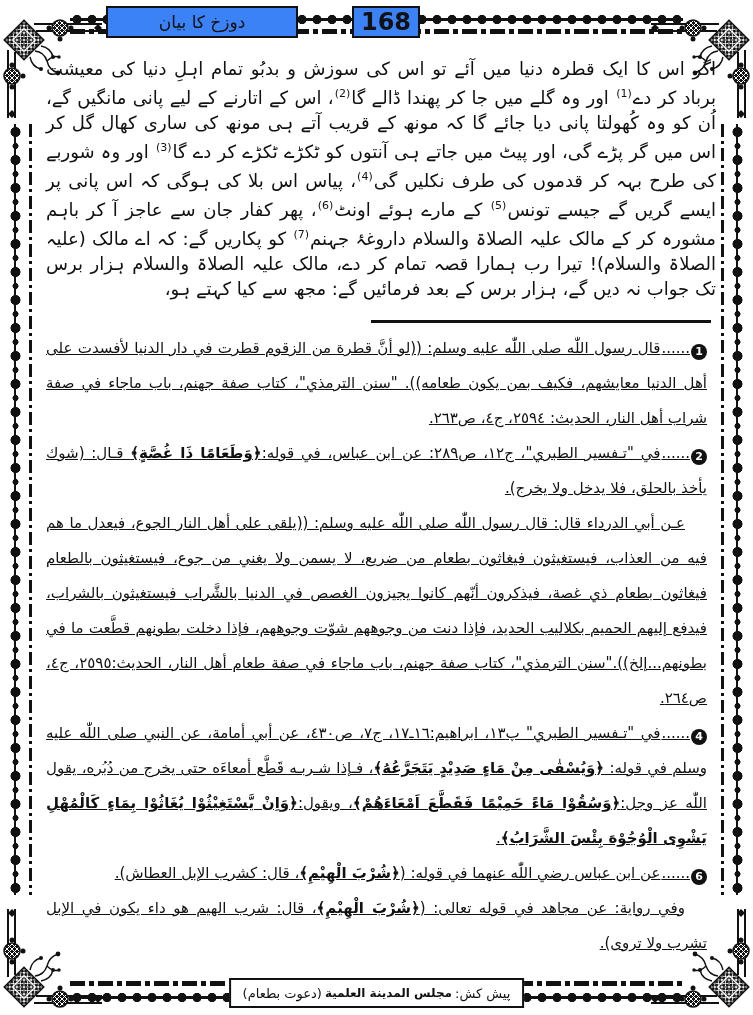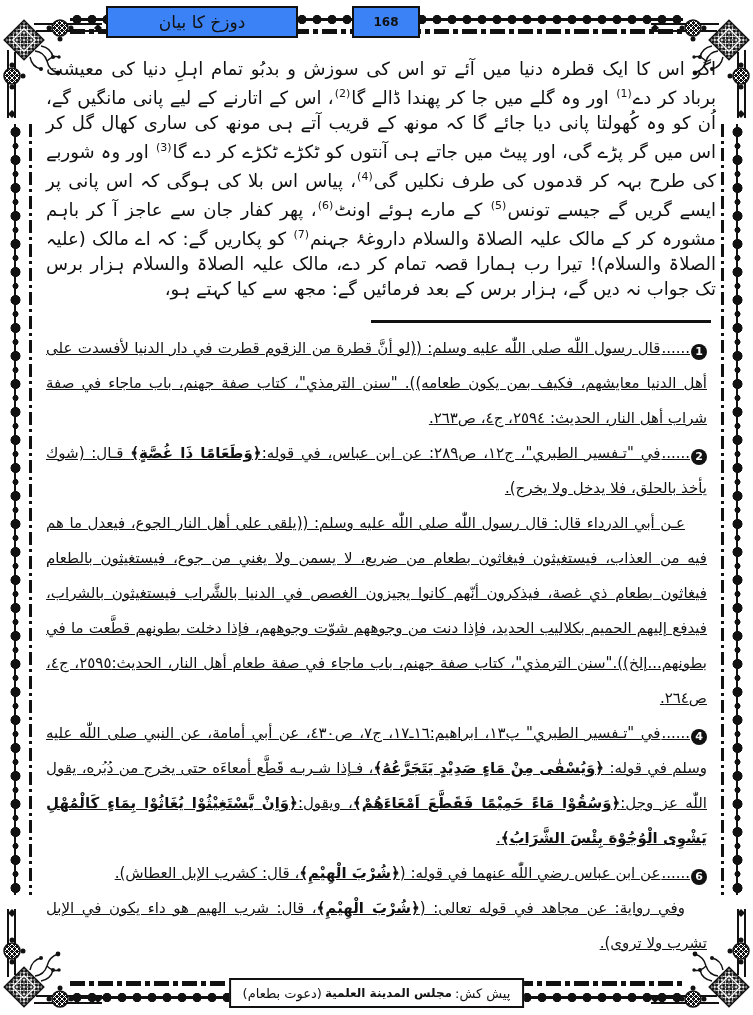--- a/index.html
+++ b/index.html
@@ -36,21 +36,21 @@
   .corner{position:absolute;width:100px;height:100px;}
   .corner.tl{top:18px;left:2px;}
   .corner.tr{top:18px;right:2px;transform:scaleX(-1);}
   .corner.bl{bottom:6px;left:2px;transform:scaleY(-1);}
   .corner.br{bottom:6px;right:2px;transform:scale(-1,-1);}
 
   
   .hbox{position:absolute;top:6px;height:32px;background:#3b82f6;border:2px solid #111;
         display:flex;align-items:center;justify-content:center;box-sizing:border-box;direction:rtl;}
   #box-chapter{left:106px;width:192px;font-size:17px;}
-  #box-page{left:352px;width:68px;font-size:12px;font-weight:bold;direction:ltr;}
+  #box-page{left:352px;width:68px;font-size:24px;font-weight:bold;direction:ltr;}
   #box-book{right:88px;width:180px;font-size:15px;font-weight:bold;}
 
   
   #main-text{position:absolute;top:56px;right:37px;left:46px;direction:rtl;
              text-align:justify;font-size:18px;line-height:25px;}
   .fnref{font-size:11px;vertical-align:7px;direction:ltr;unicode-bidi:isolate;margin:0 1px;}
 
   
   #fn-sep{position:absolute;top:320px;right:42px;width:340px;height:3px;background:#111;}
   #footnotes{position:absolute;top:331px;right:46px;left:46px;bottom:40px;direction:rtl;

